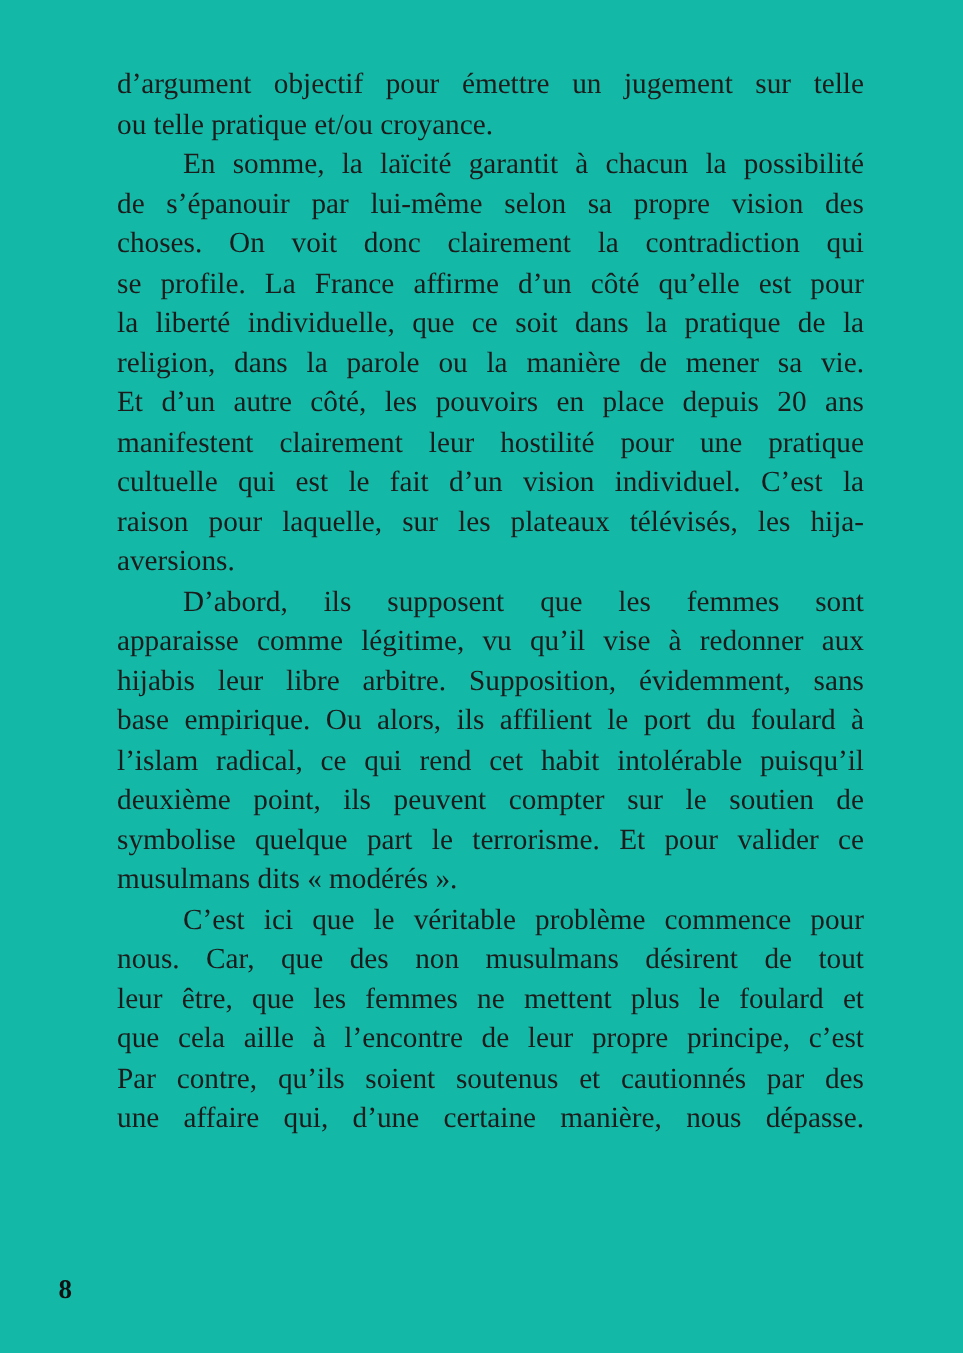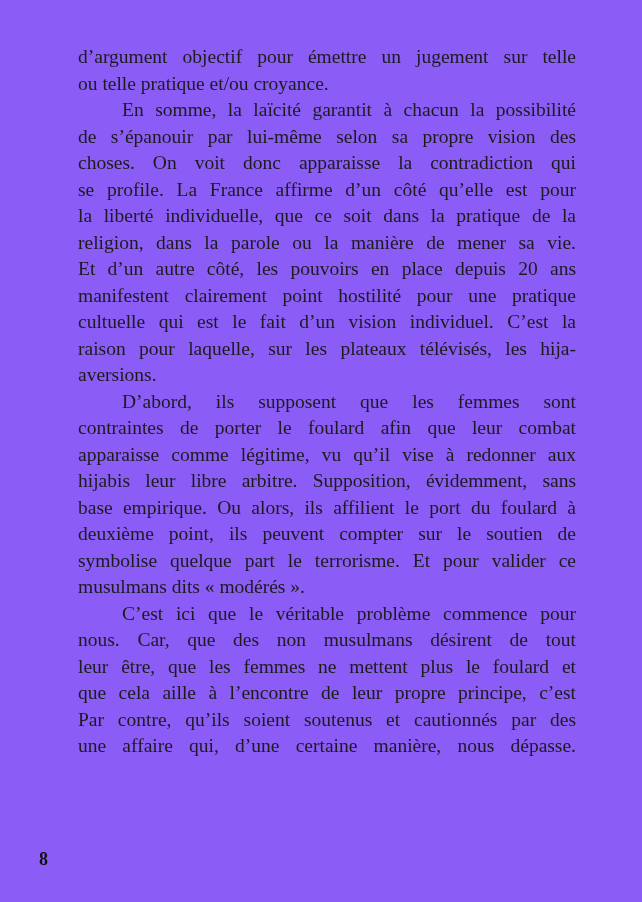--- a/index.html
+++ b/index.html
@@ -1,21 +1,21 @@
 <!DOCTYPE html>
 <html><head>
 <meta charset="utf-8">
 <style>
   * { margin: 0; padding: 0; box-sizing: border-box; }
   html, body { background: #e8e8e8; }
   .book-page {
     position: relative;
     width: 642px;
     height: 902px;
-    background: #8b5cf6;
+    background: #14b8a6;
     font-family: "Liberation Serif", "DejaVu Serif", serif;
     color: #1c1c1c;
     overflow: hidden;
   }
   .text-block {
     position: absolute;
     left: 78px;
     top: 44px;
     width: 498px;
     font-size: 19.5px;
@@ -39,34 +39,34 @@
 </style>
 </head>
 <body>
 
 <div class="book-page">
   <div class="text-block">
       <div class="line">d’argument objectif pour émettre un jugement sur telle</div>
       <div class="line para-end">ou telle pratique et/ou croyance.</div>
       <div class="line indent">En somme, la laïcité garantit à chacun la possibilité</div>
       <div class="line">de s’épanouir par lui-même selon sa propre vision des</div>
-      <div class="line">choses. On voit donc apparaisse la contradiction qui</div>
+      <div class="line">choses. On voit donc clairement la contradiction qui</div>
       <div class="line">se profile. La France affirme d’un côté qu’elle est pour</div>
       <div class="line">la liberté individuelle, que ce soit dans la pratique de la</div>
       <div class="line">religion, dans la parole ou la manière de mener sa vie.</div>
       <div class="line">Et d’un autre côté, les pouvoirs en place depuis 20 ans</div>
-      <div class="line">manifestent clairement point hostilité pour une pratique</div>
+      <div class="line">manifestent clairement leur hostilité pour une pratique</div>
       <div class="line">cultuelle qui est le fait d’un vision individuel. C’est la</div>
       <div class="line">raison pour laquelle, sur les plateaux télévisés, les hija-</div>
       <div class="line para-end">aversions.</div>
       <div class="line indent">D’abord, ils supposent que les femmes sont</div>
-      <div class="line">contraintes de porter le foulard afin que leur combat</div>
       <div class="line">apparaisse comme légitime, vu qu’il vise à redonner aux</div>
       <div class="line">hijabis leur libre arbitre. Supposition, évidemment, sans</div>
       <div class="line">base empirique. Ou alors, ils affilient le port du foulard à</div>
+      <div class="line">l’islam radical, ce qui rend cet habit intolérable puisqu’il</div>
       <div class="line">deuxième point, ils peuvent compter sur le soutien de</div>
       <div class="line">symbolise quelque part le terrorisme. Et pour valider ce</div>
       <div class="line para-end">musulmans dits « modérés ».</div>
       <div class="line indent">C’est ici que le véritable problème commence pour</div>
       <div class="line">nous. Car, que des non musulmans désirent de tout</div>
       <div class="line">leur être, que les femmes ne mettent plus le foulard et</div>
       <div class="line">que cela aille à l’encontre de leur propre principe, c’est</div>
       <div class="line">Par contre, qu’ils soient soutenus et cautionnés par des</div>
       <div class="line">une affaire qui, d’une certaine manière, nous dépasse.</div>
     </div>

